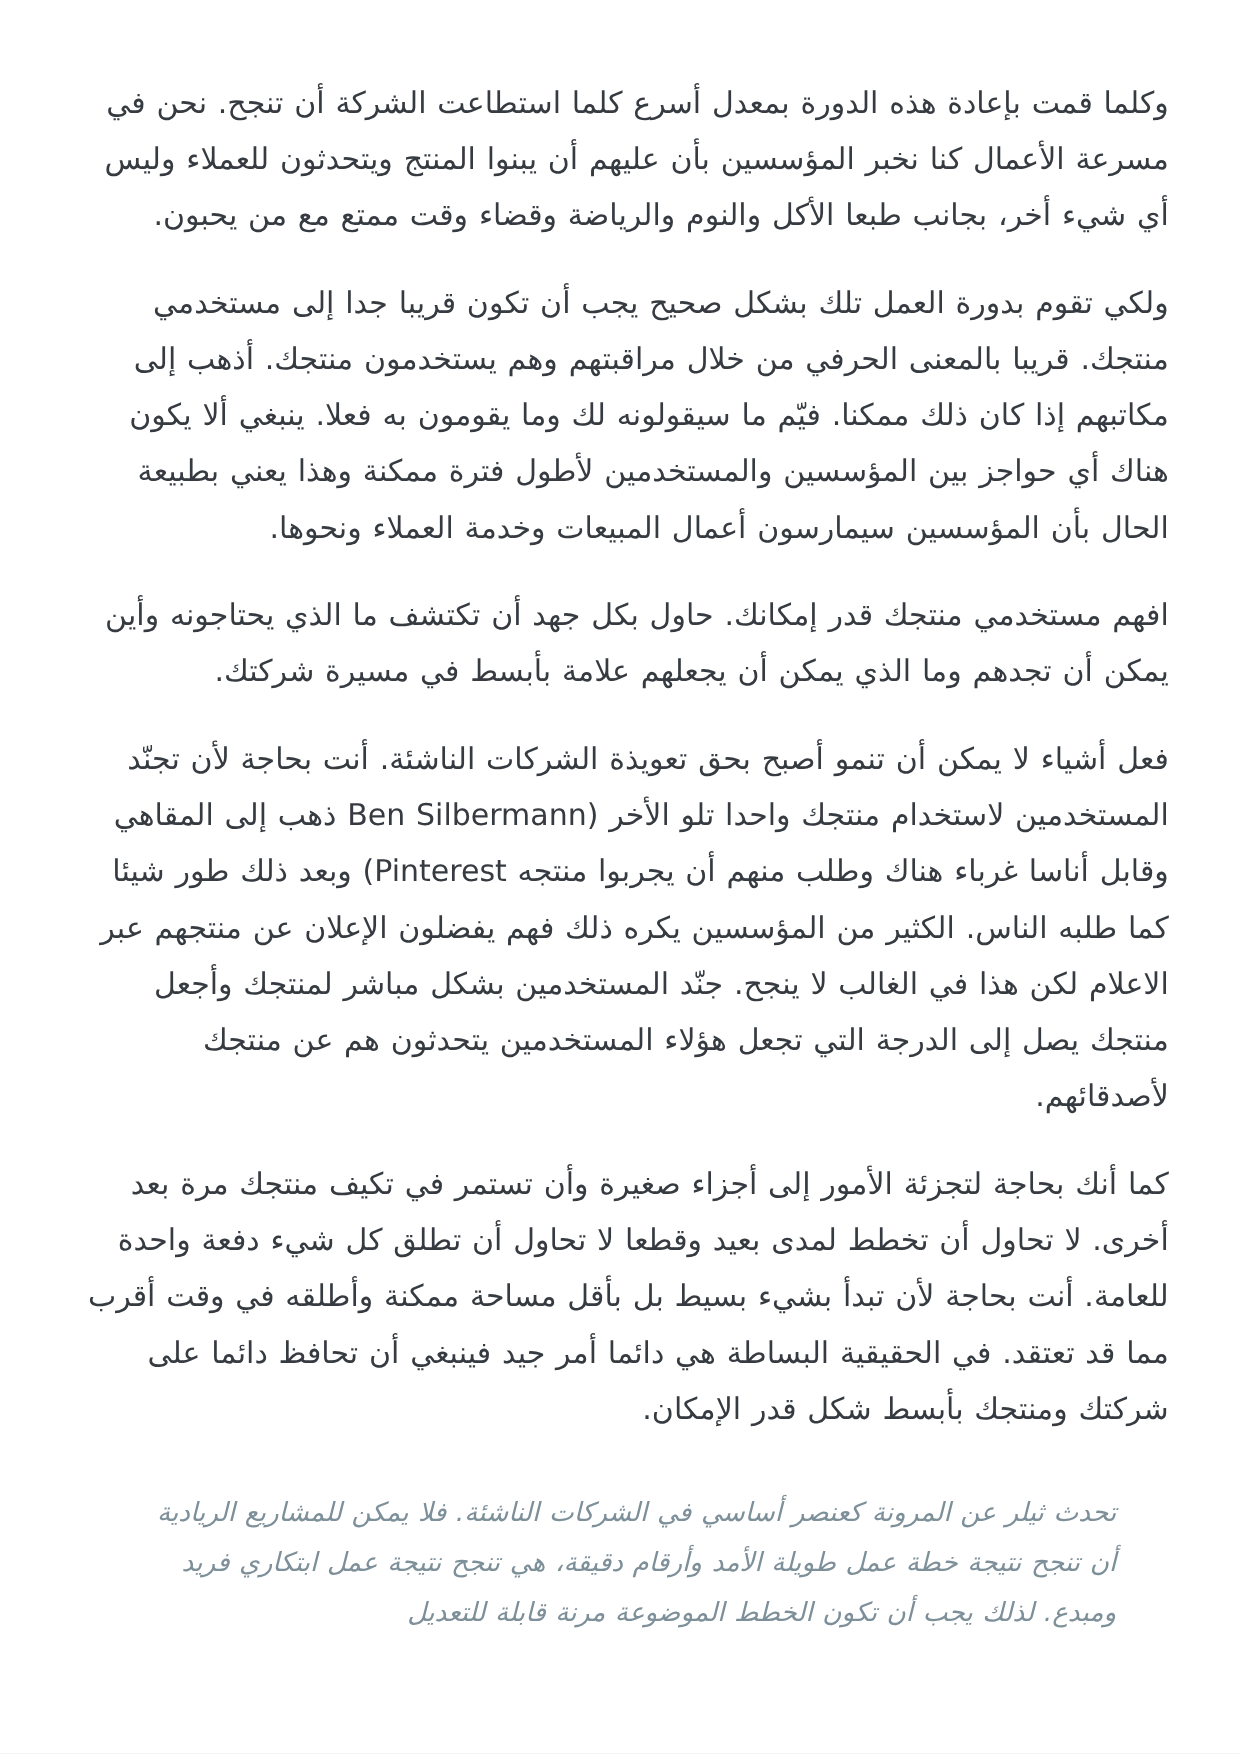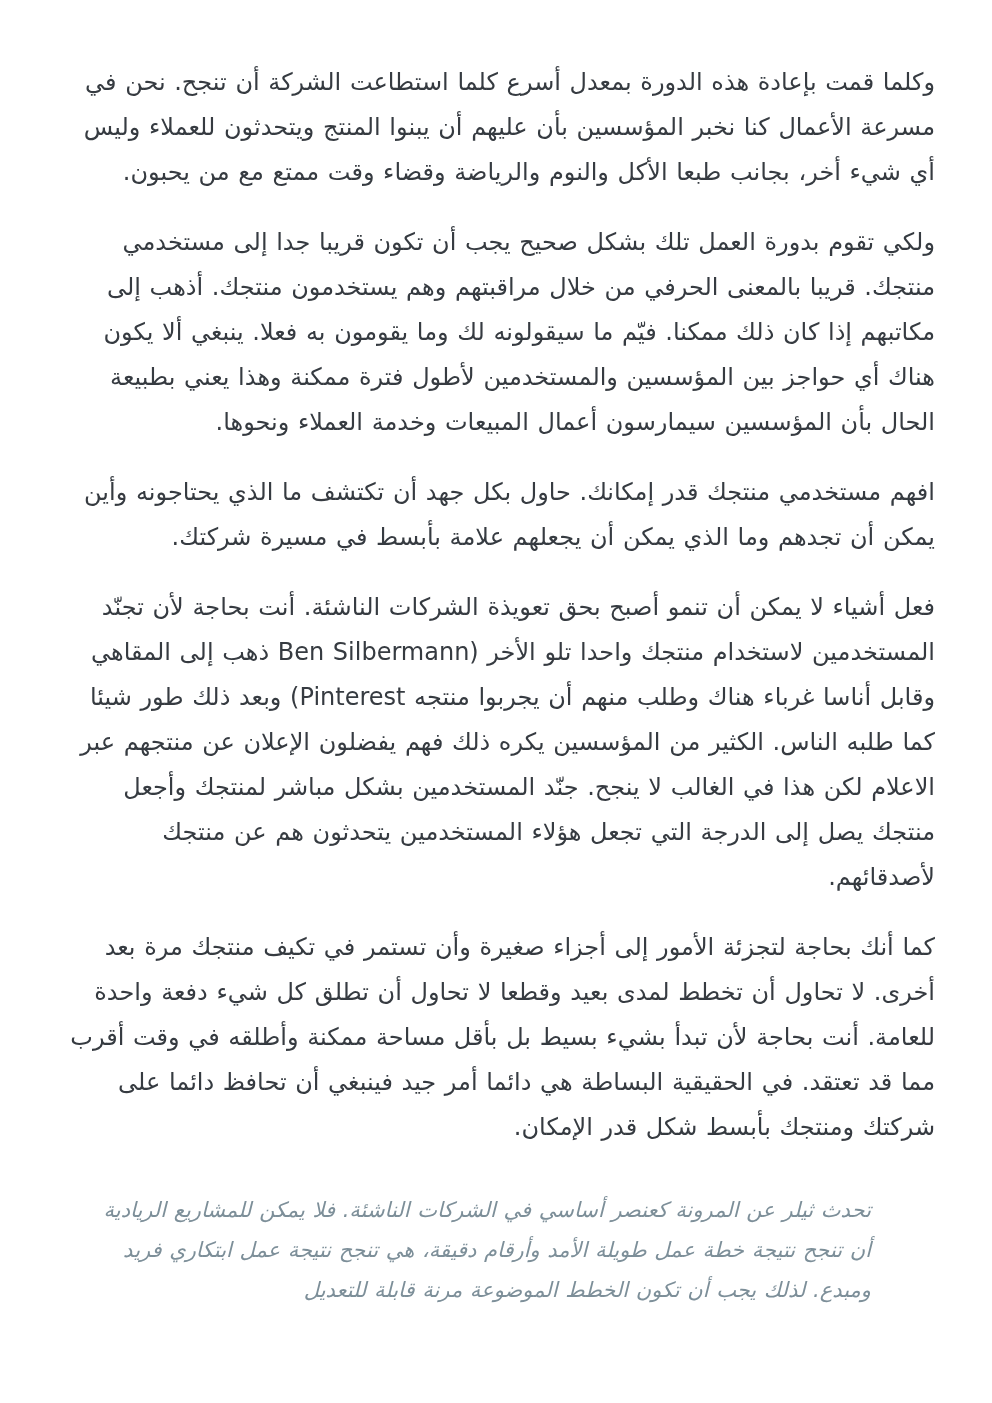--- a/index.html
+++ b/index.html
@@ -27,21 +27,21 @@
     margin-bottom: 25px;
     word-spacing: 1px;
   }
   .quote {
     display: block;
     font-size: 21px;
     line-height: 40px;
     font-style: italic;
     color: var(--quote-text, #7d8f99);
     text-align: right;
-    margin: 40px 64px 0 44px; 
+    margin: 40px 42px 0 44px; 
     word-spacing: 1px;
   }
 </style>
 </head>
 <body>
 
 <div class="page" dir="rtl" lang="ar">
   <div class="content">
     <p class="para">وكلما قمت بإعادة هذه الدورة بمعدل أسرع كلما استطاعت الشركة أن تنجح. نحن في مسرعة الأعمال كنا نخبر المؤسسين بأن عليهم أن يبنوا المنتج ويتحدثون للعملاء وليس أي شيء أخر، بجانب طبعا الأكل والنوم والرياضة وقضاء وقت ممتع مع من يحبون.</p>
     <p class="para">ولكي تقوم بدورة العمل تلك بشكل صحيح يجب أن تكون قريبا جدا إلى مستخدمي منتجك. قريبا بالمعنى الحرفي من خلال مراقبتهم وهم يستخدمون منتجك. أذهب إلى مكاتبهم إذا كان ذلك ممكنا. فيّم ما سيقولونه لك وما يقومون به فعلا. ينبغي ألا يكون هناك أي حواجز بين المؤسسين والمستخدمين لأطول فترة ممكنة وهذا يعني بطبيعة الحال بأن المؤسسين سيمارسون أعمال المبيعات وخدمة العملاء ونحوها.</p>

